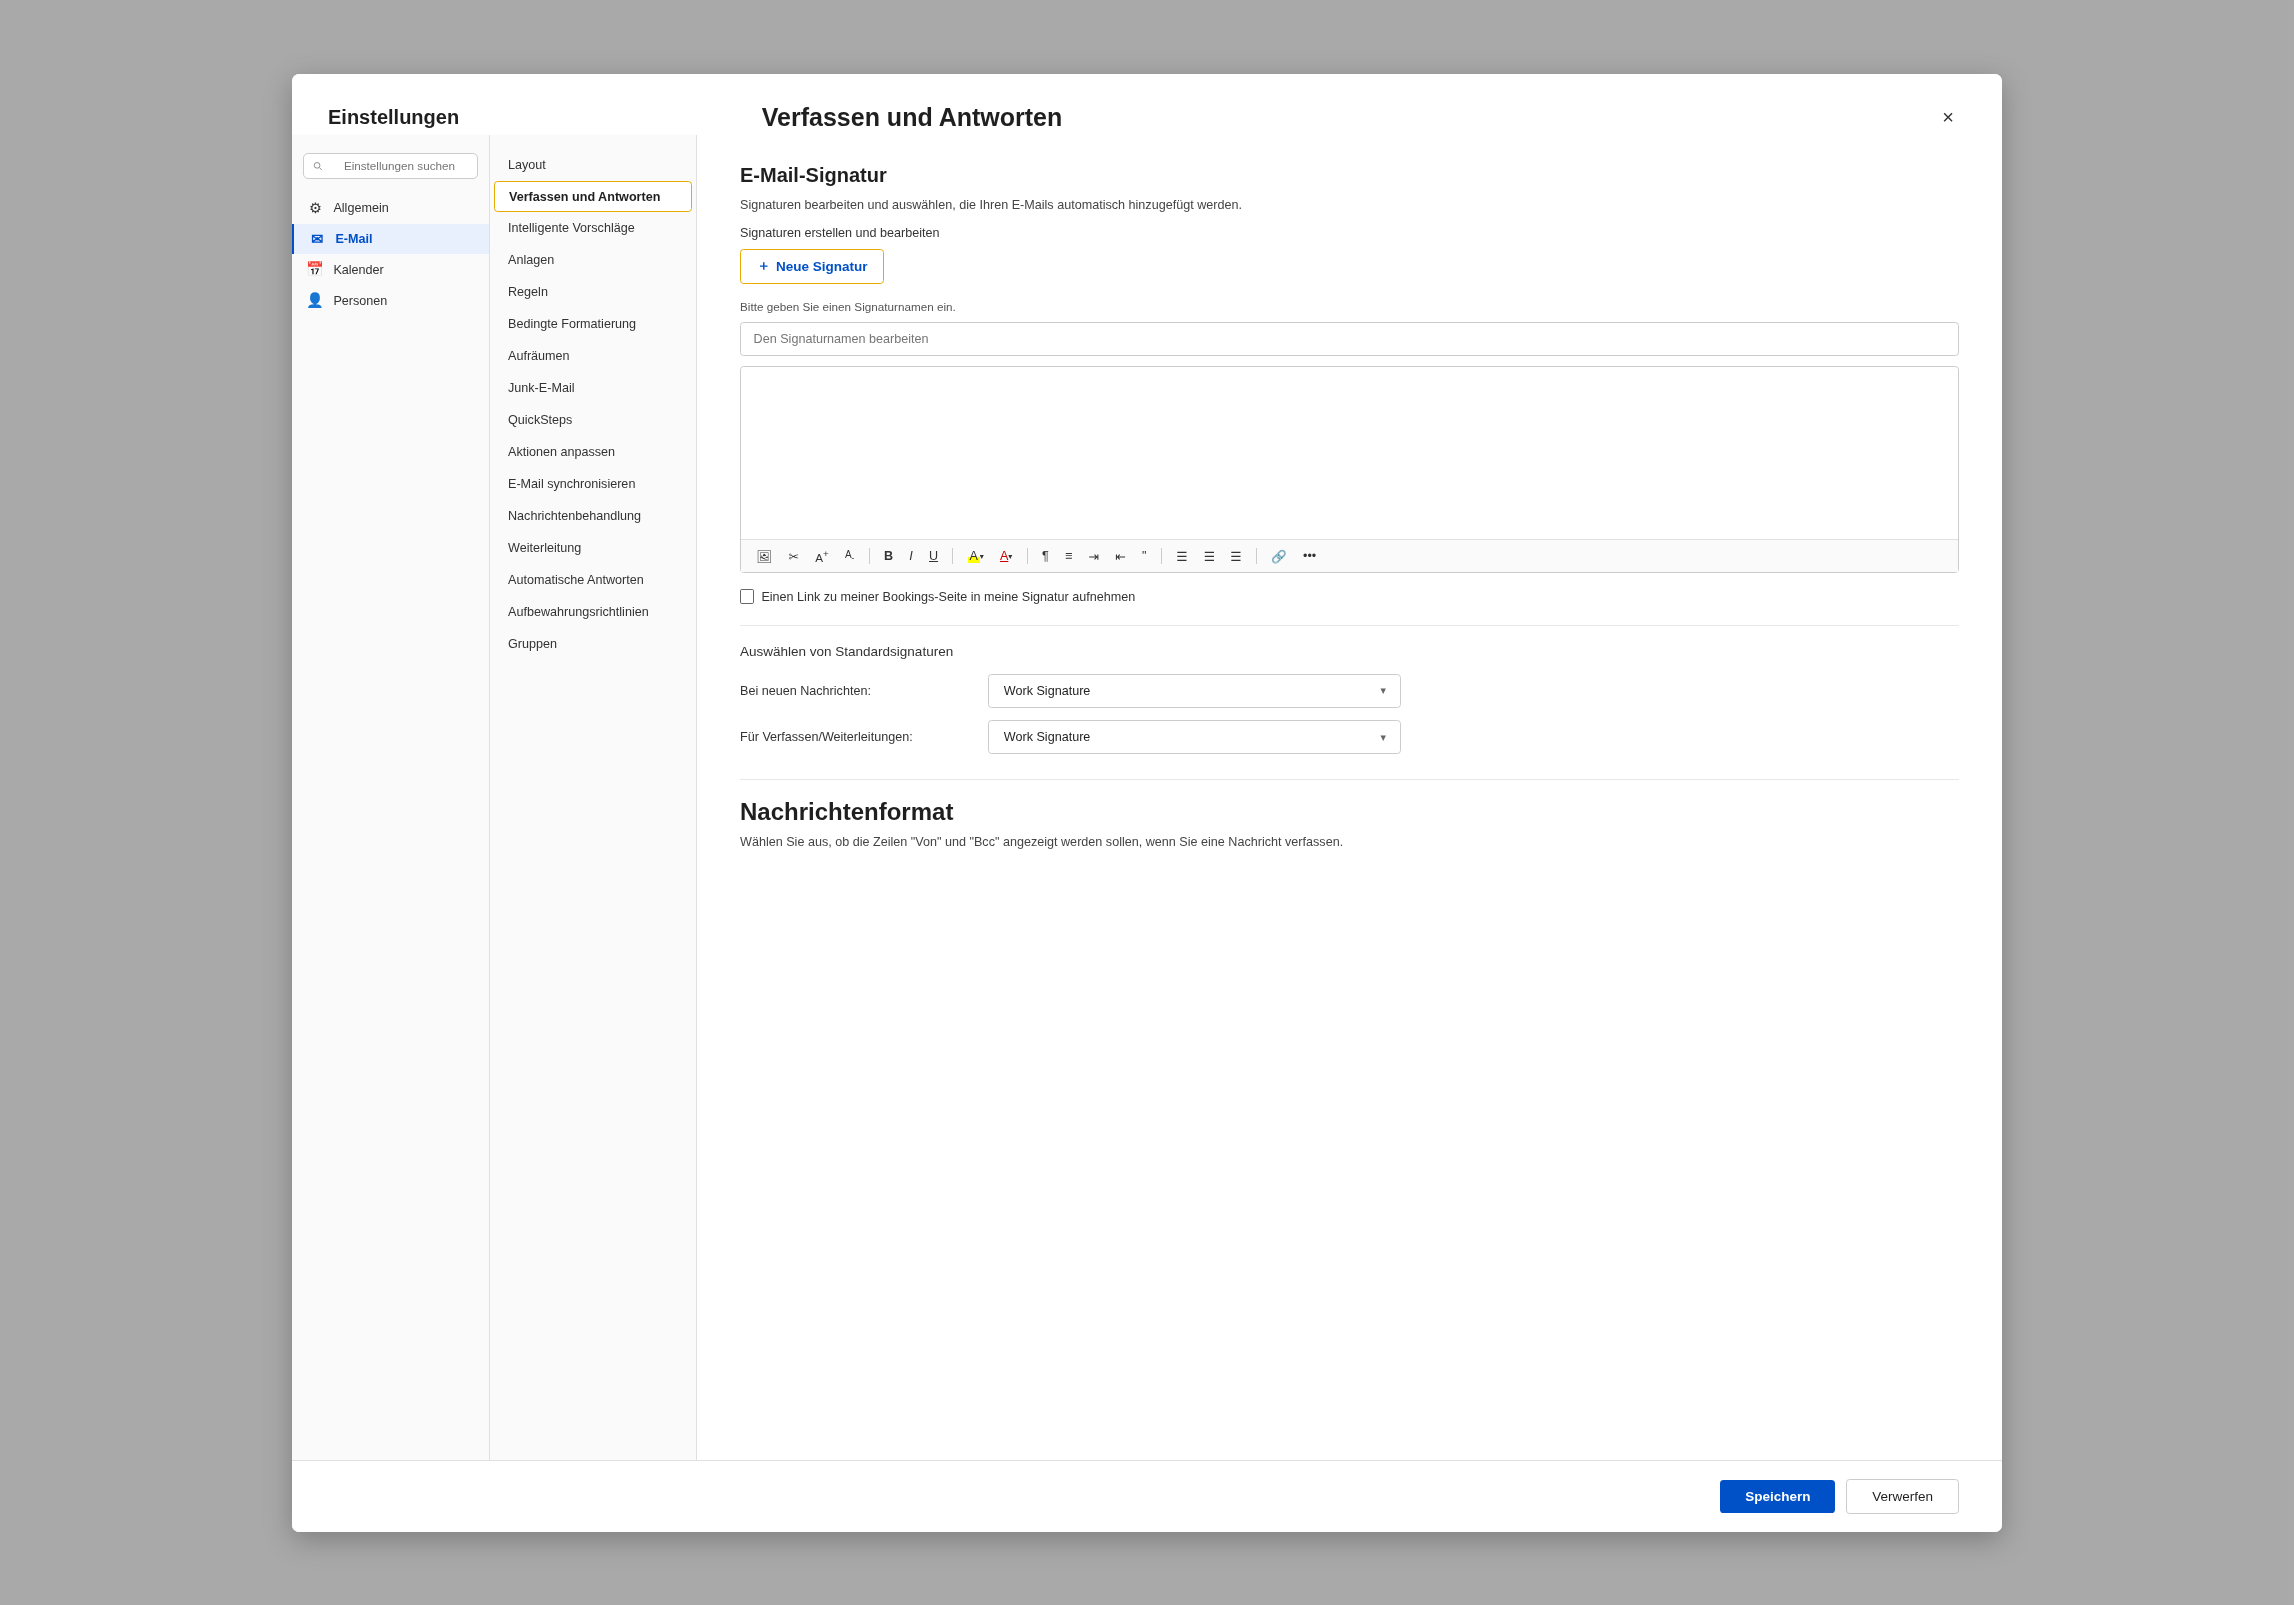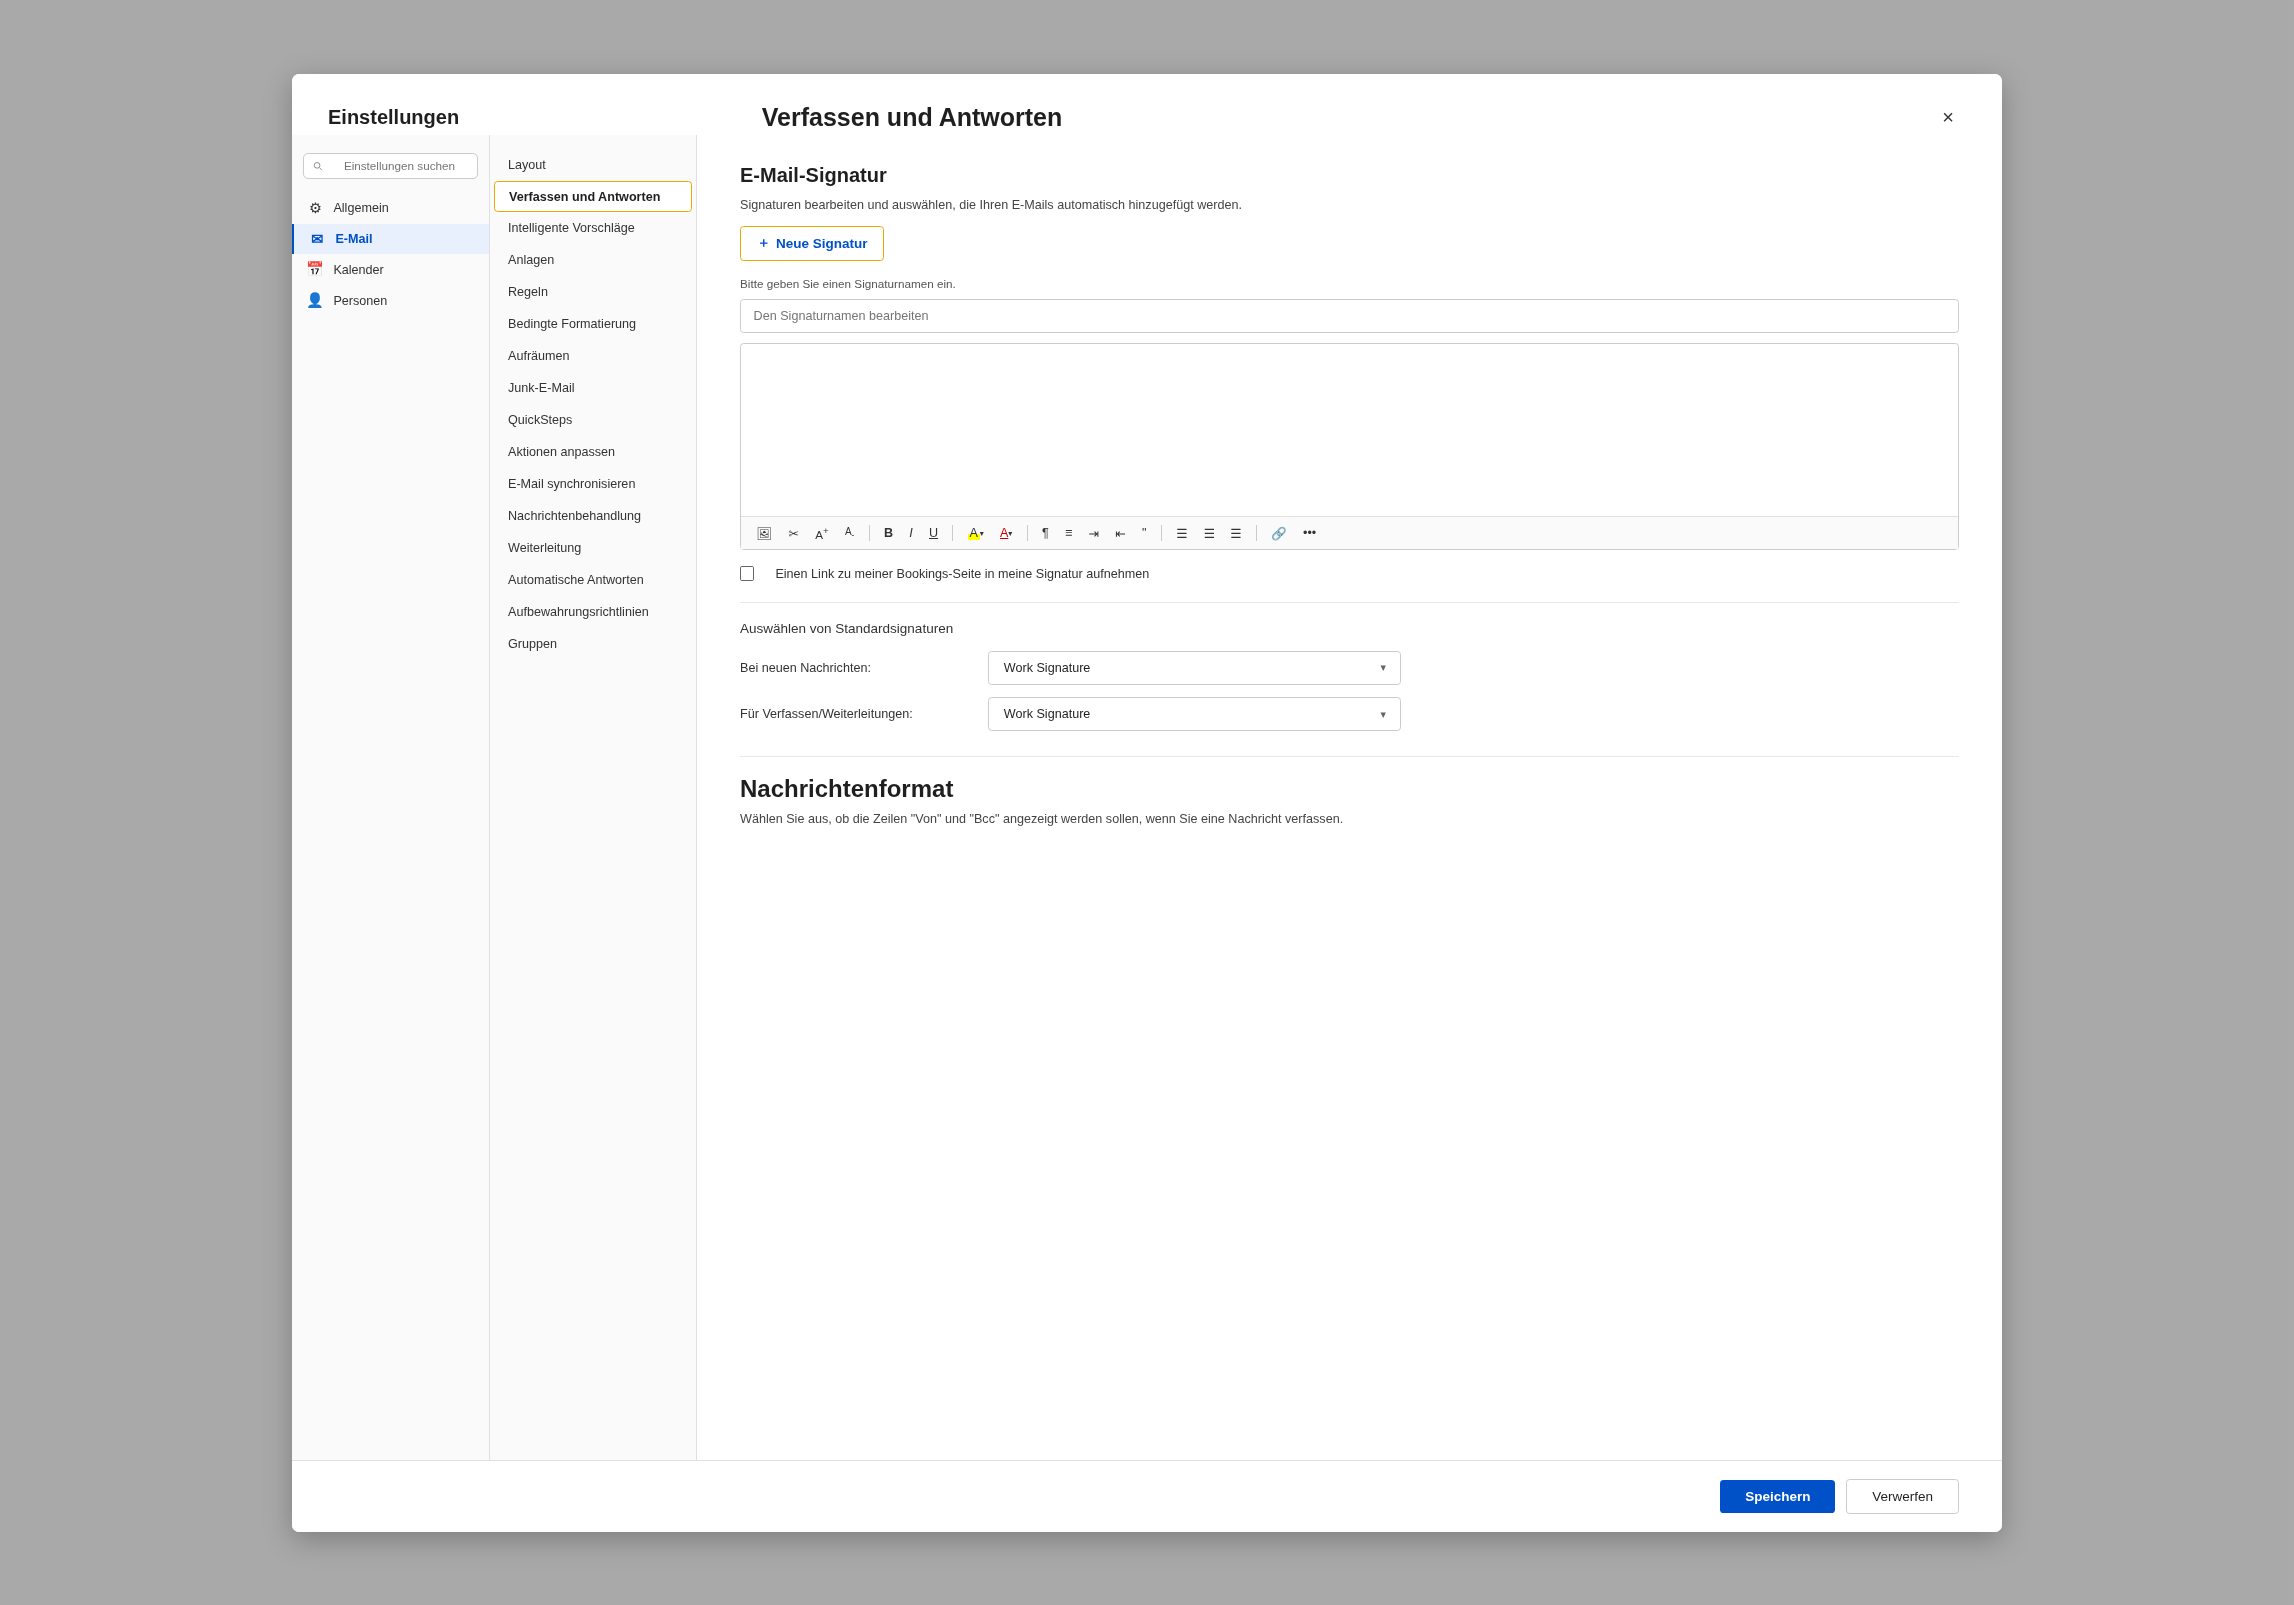--- a/index.html
+++ b/index.html
@@ -228,21 +228,21 @@
       font-size: 12.6px;
       color: #333;
       display: flex;
       align-items: center;
       justify-content: center;
     }
     .tb-separator { width: 0.9px; height: 16px; background: #ccc; margin: 0 2.7px; }
     .bookings-row {
       display: flex;
       align-items: center;
-      gap: 21px;
+      gap: 7px;
       margin-top: 16px;
       margin-bottom: 21.6px;
     }
     .checkbox-item {
       width: 14.4px;
       height: 14.4px;
       border: 1.4px solid #666;
       border-radius: 1.8px;
       background: #fff;
       cursor: pointer;
@@ -387,20 +387,21 @@
         <div class="middle-nav-item">Automatische Antworten</div>
         <div class="middle-nav-item">Aufbewahrungsrichtlinien</div>
         <div class="middle-nav-item">Gruppen</div>
       </div>
 
       <div class="main-content">
         
         <h2 class="section-title">E-Mail-Signatur</h2>
         <p class="section-desc">Signaturen bearbeiten und auswählen, die Ihren E-Mails automatisch hinzugefügt werden.</p>
 
+        <p class="sub-label">Signaturen erstellen und bearbeiten</p>
 
         <button class="new-sig-btn">
           <span>＋</span>
           <span>Neue Signatur</span>
         </button>
 
         <p class="hint-text">Bitte geben Sie einen Signaturnamen ein.</p>
 
         <input class="sig-name-input" type="text" placeholder="Den Signaturnamen bearbeiten" style="">
 

